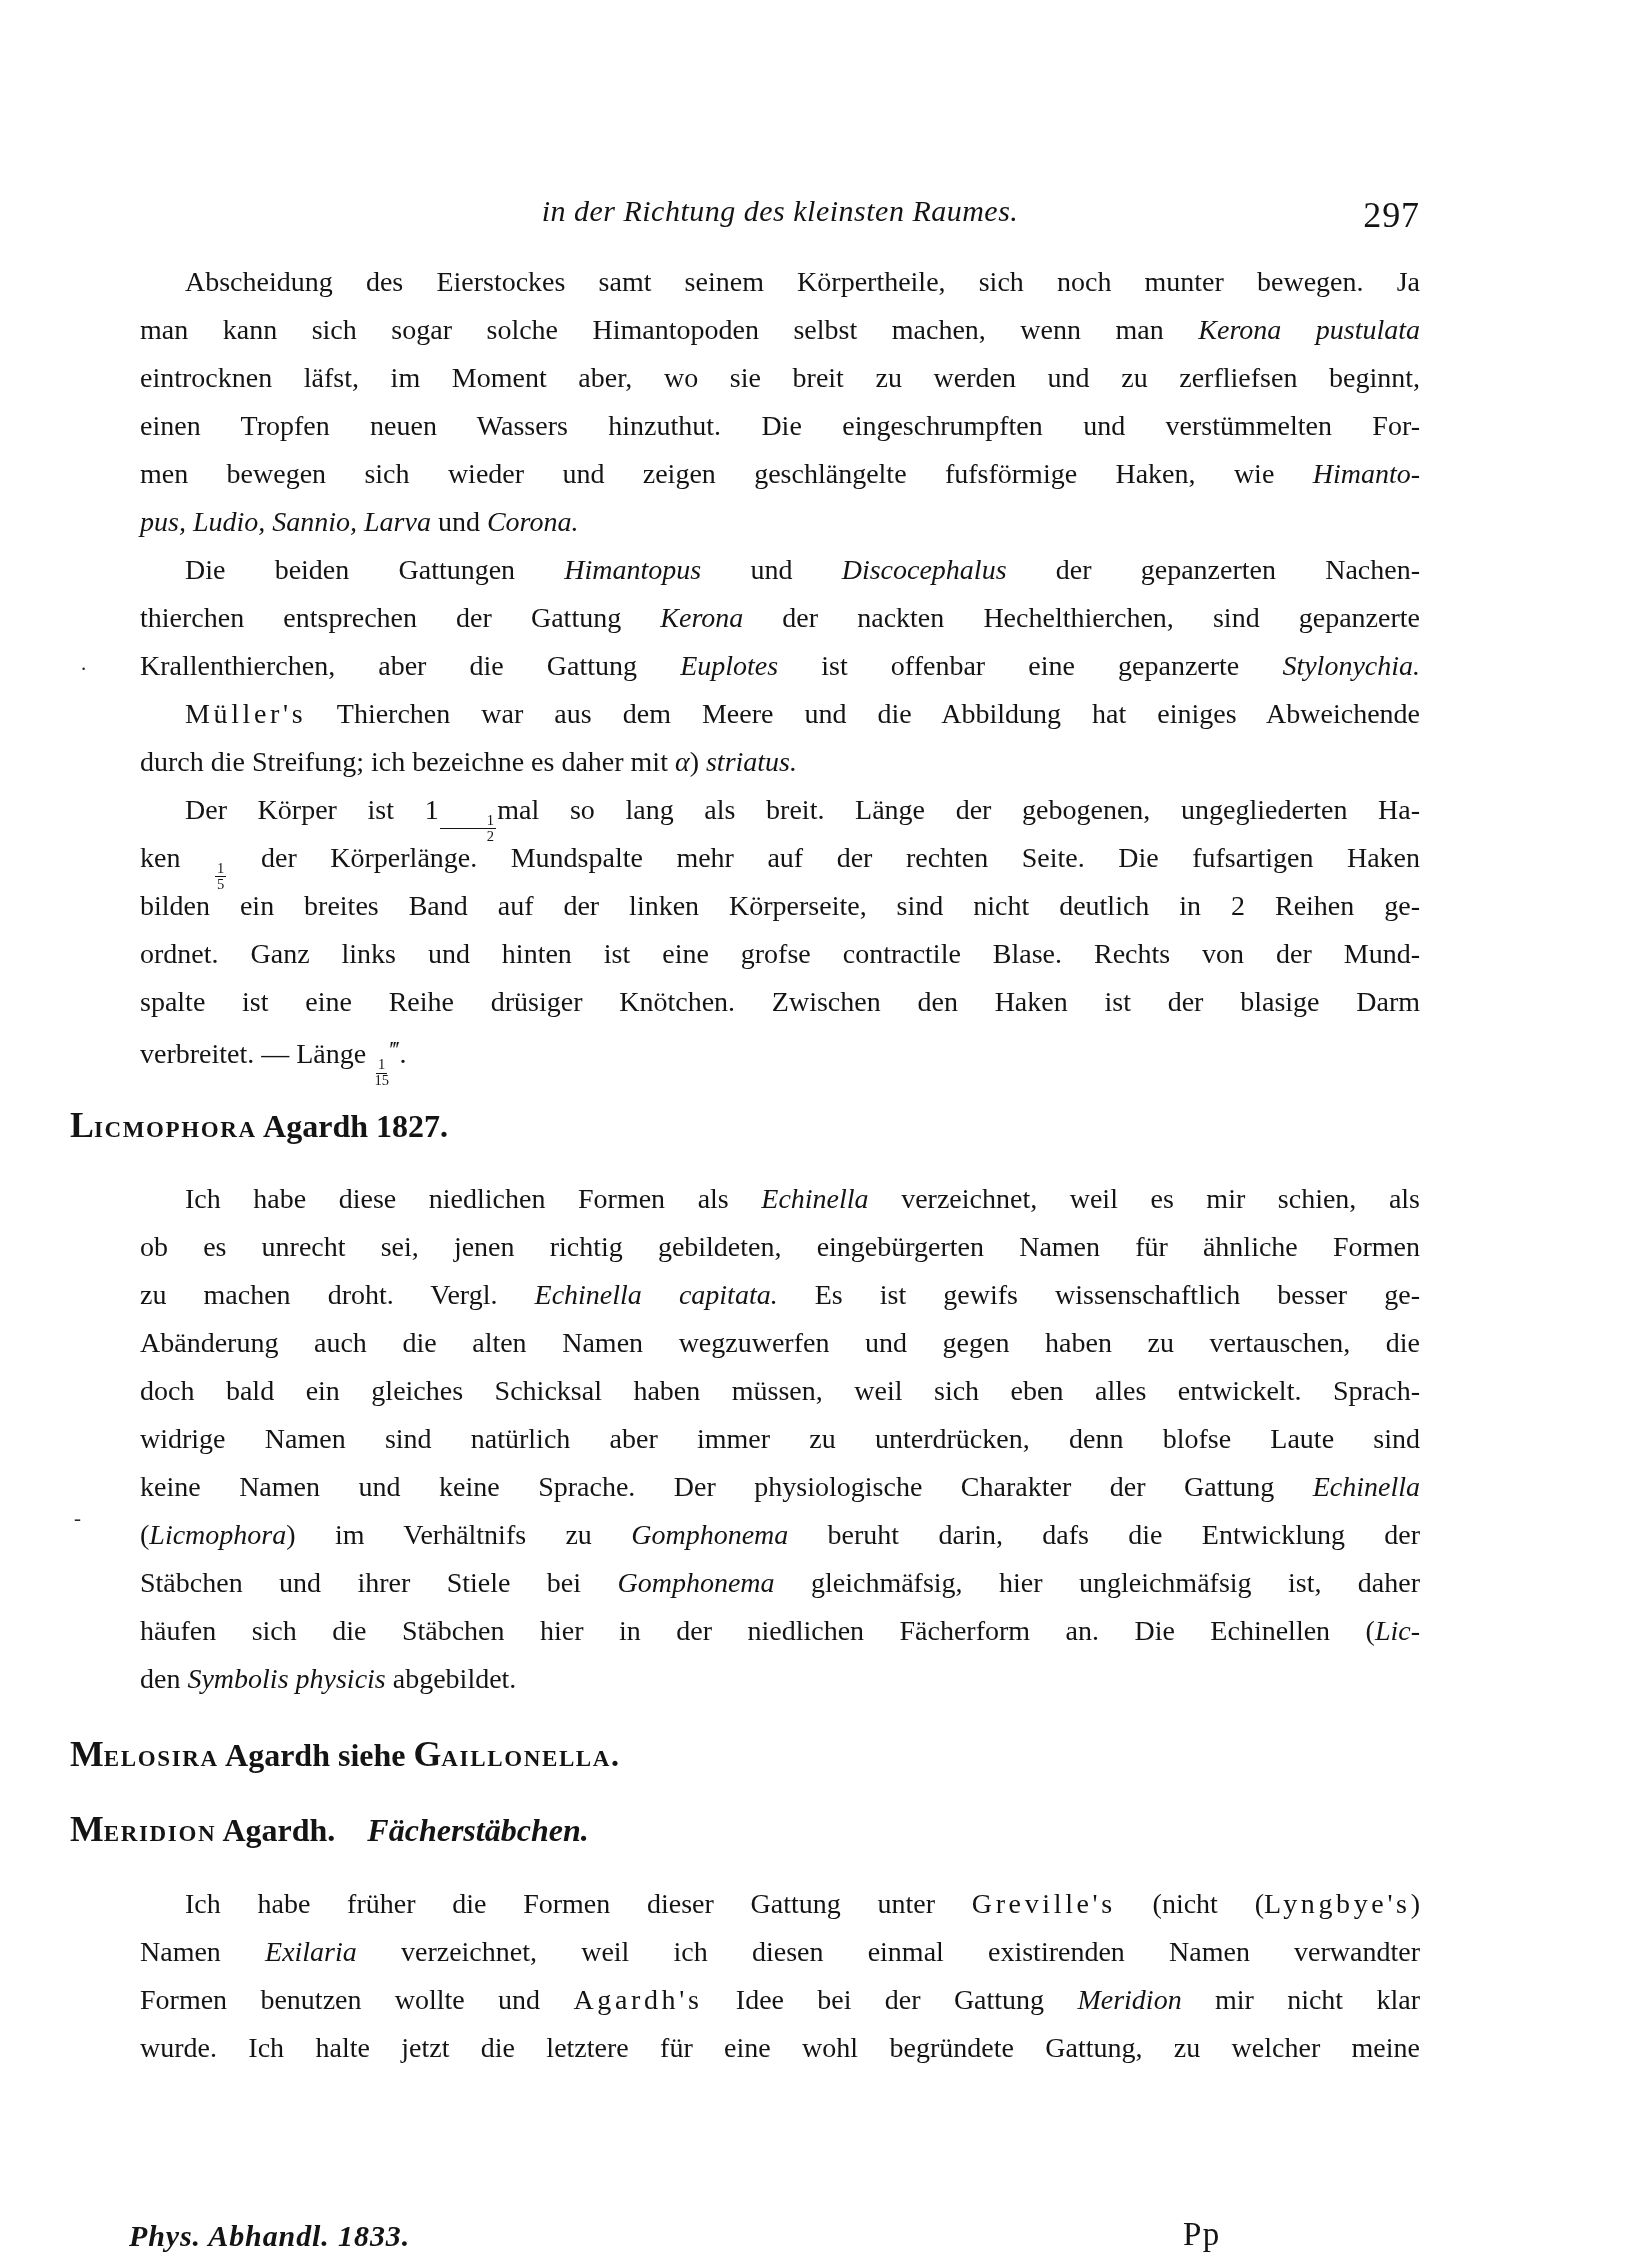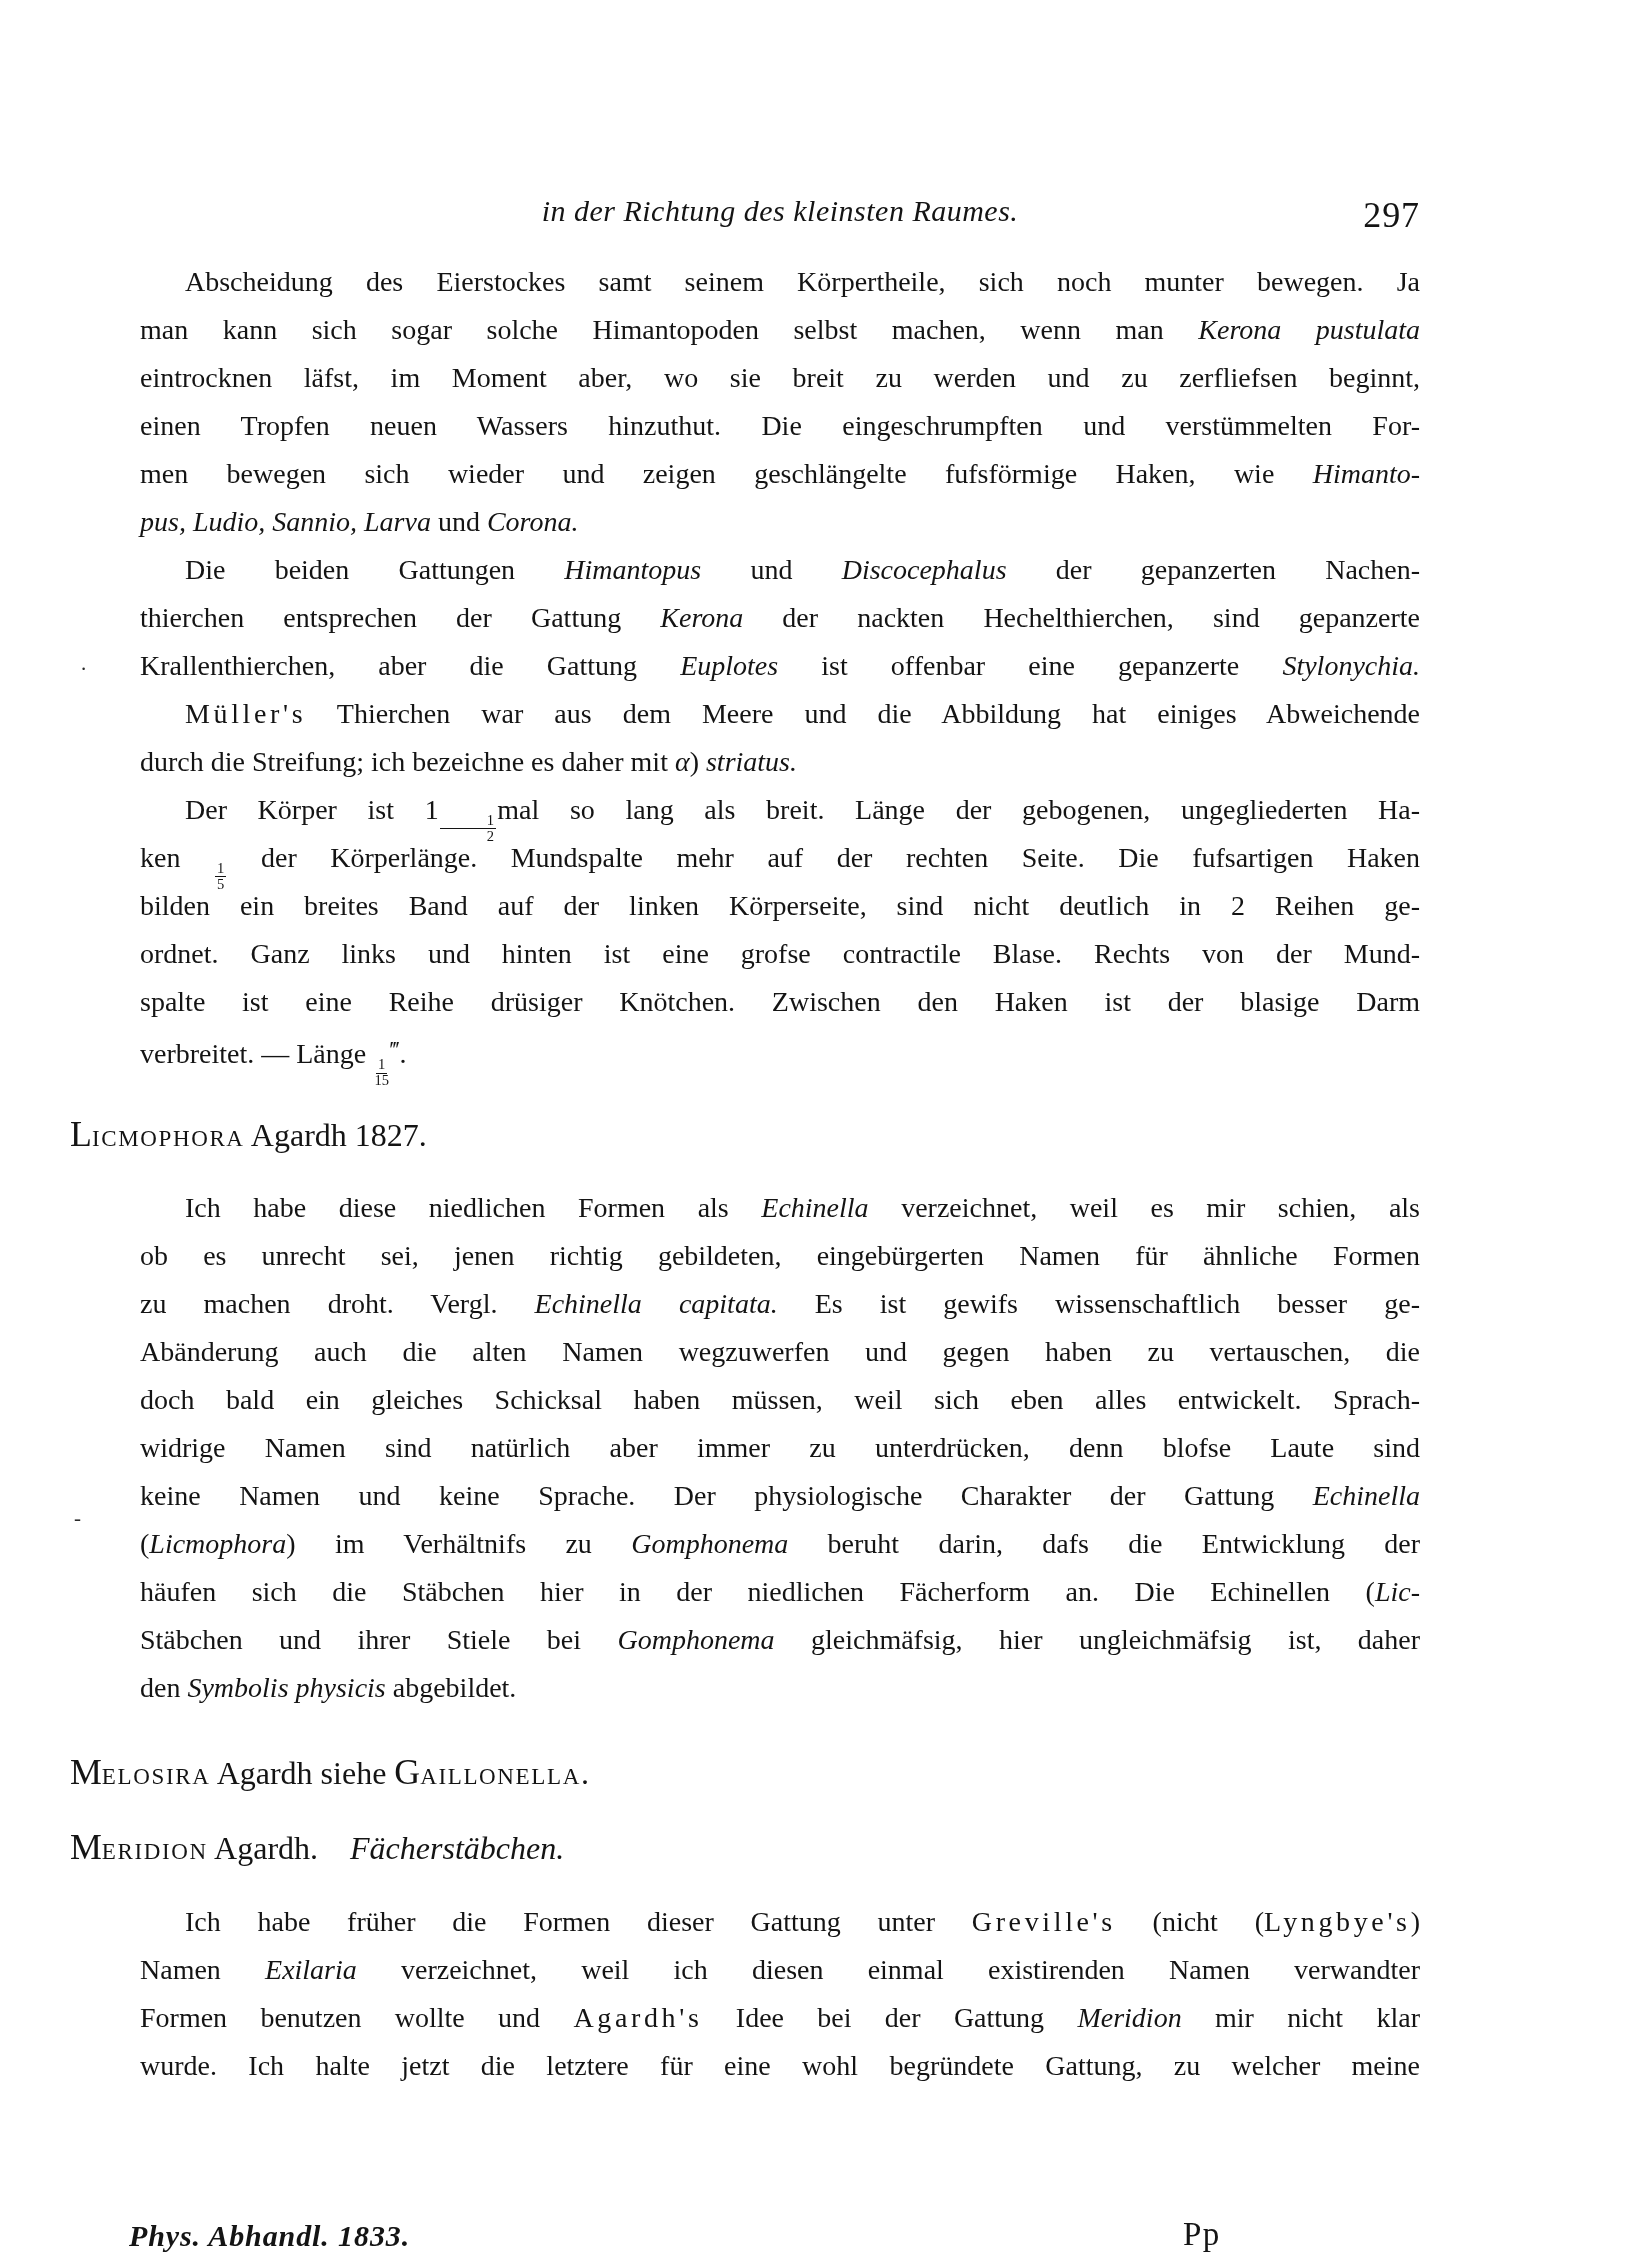--- a/index.html
+++ b/index.html
@@ -13,21 +13,21 @@
   .page-number{position:absolute;right:0;top:0;font-size:36px;letter-spacing:0.9px;}
   
   .text-body{position:absolute;top:258px;left:140px;width:1280px;font-size:28px;line-height:48px;}
   .par{margin:0;}
   .line{height:48px;text-align:justify;text-align-last:justify;}
   .line.endline{text-align-last:left;}
   .line.indent{text-indent:45px;}
   .it{font-style:italic;}
   .sp{letter-spacing:0.13em;}
   .pr{font-size:0.8em;vertical-align:0.28em;letter-spacing:0;}
-  .heading{font-size:32px;line-height:51px;margin:35px 0 20px -70px;white-space:nowrap;}
+  .heading{font-size:32px;line-height:51px;margin:26px 0 20px -70px;white-space:nowrap;font-weight:bold;}
   .heading .cap{font-size:1.12em;}
   .heading .sc{font-size:0.72em;letter-spacing:0.07em;}
   [data-name="heading-meridion"]{margin-top:18px;}
   [data-name="paragraph-6"]{margin-top:21px;}
   
   .frac{display:inline-flex;flex-direction:column;align-items:center;vertical-align:-0.42em;
         line-height:0.95;font-size:0.52em;margin:0 0.08em;}
   .frac .fn{border-bottom:1.4px solid currentColor;padding:0 0.14em 0.03em;}
   .frac .fd{padding-top:0.04em;}
   
@@ -83,22 +83,22 @@
       <div data-name="heading-licmophora" class="heading"><span class="cap">L</span><span class="sc">ICMOPHORA</span><span> Agardh 1827.</span></div>
       <div data-name="paragraph-5" class="par">
         <div class="line indent" data-name="text-line"><span>Ich habe diese niedlichen Formen als </span><span class="it">Echinella</span><span> verzeichnet, weil es mir schien, als</span></div>
         <div class="line" data-name="text-line"><span>ob es unrecht sei, jenen richtig gebildeten, eingebürgerten Namen für ähnliche Formen</span></div>
         <div class="line" data-name="text-line"><span>zu machen droht. Vergl. </span><span class="it">Echinella capitata.</span><span> Es ist gewifs wissenschaftlich besser ge-</span></div>
         <div class="line" data-name="text-line"><span>Abänderung auch die alten Namen wegzuwerfen und gegen haben zu vertauschen, die</span></div>
         <div class="line" data-name="text-line"><span>doch bald ein gleiches Schicksal haben müssen, weil sich eben alles entwickelt. Sprach-</span></div>
         <div class="line" data-name="text-line"><span>widrige Namen sind natürlich aber immer zu unterdrücken, denn blofse Laute sind</span></div>
         <div class="line" data-name="text-line"><span>keine Namen und keine Sprache. Der physiologische Charakter der Gattung </span><span class="it">Echinella</span></div>
         <div class="line" data-name="text-line"><span>(</span><span class="it">Licmophora</span><span>) im Verhältnifs zu </span><span class="it">Gomphonema</span><span> beruht darin, dafs die Entwicklung der</span></div>
+        <div class="line" data-name="text-line"><span>Stäbchen und ihrer Stiele bei </span><span class="it">Gomphonema</span><span> gleichmäfsig, hier ungleichmäfsig ist, daher</span></div>
         <div class="line" data-name="text-line"><span>häufen sich die Stäbchen hier in der niedlichen Fächerform an. Die Echinellen (</span><span class="it">Lic-</span></div>
-        <div class="line" data-name="text-line"><span>Stäbchen und ihrer Stiele bei </span><span class="it">Gomphonema</span><span> gleichmäfsig, hier ungleichmäfsig ist, daher</span></div>
         <div class="line endline" data-name="text-line"><span>den </span><span class="it">Symbolis physicis</span><span> abgebildet.</span></div>
       </div>
       <div data-name="heading-melosira" class="heading"><span class="cap">M</span><span class="sc">ELOSIRA</span><span> Agardh siehe </span><span class="cap">G</span><span class="sc">AILLONELLA</span><span>.</span></div>
       <div data-name="heading-meridion" class="heading"><span class="cap">M</span><span class="sc">ERIDION</span><span> Agardh. </span><span class="it">Fächerstäbchen.</span></div>
       <div data-name="paragraph-6" class="par">
         <div class="line indent" data-name="text-line"><span>Ich habe früher die Formen dieser Gattung unter </span><span class="sp">Greville's</span><span> (nicht (</span><span class="sp">Lyngbye's</span><span>)</span></div>
         <div class="line" data-name="text-line"><span>Namen </span><span class="it">Exilaria</span><span> verzeichnet, weil ich diesen einmal existirenden Namen verwandter</span></div>
         <div class="line" data-name="text-line"><span>Formen benutzen wollte und </span><span class="sp">Agardh's</span><span> Idee bei der Gattung </span><span class="it">Meridion</span><span> mir nicht klar</span></div>
         <div class="line" data-name="text-line"><span>wurde. Ich halte jetzt die letztere für eine wohl begründete Gattung, zu welcher meine</span></div>
       </div>

